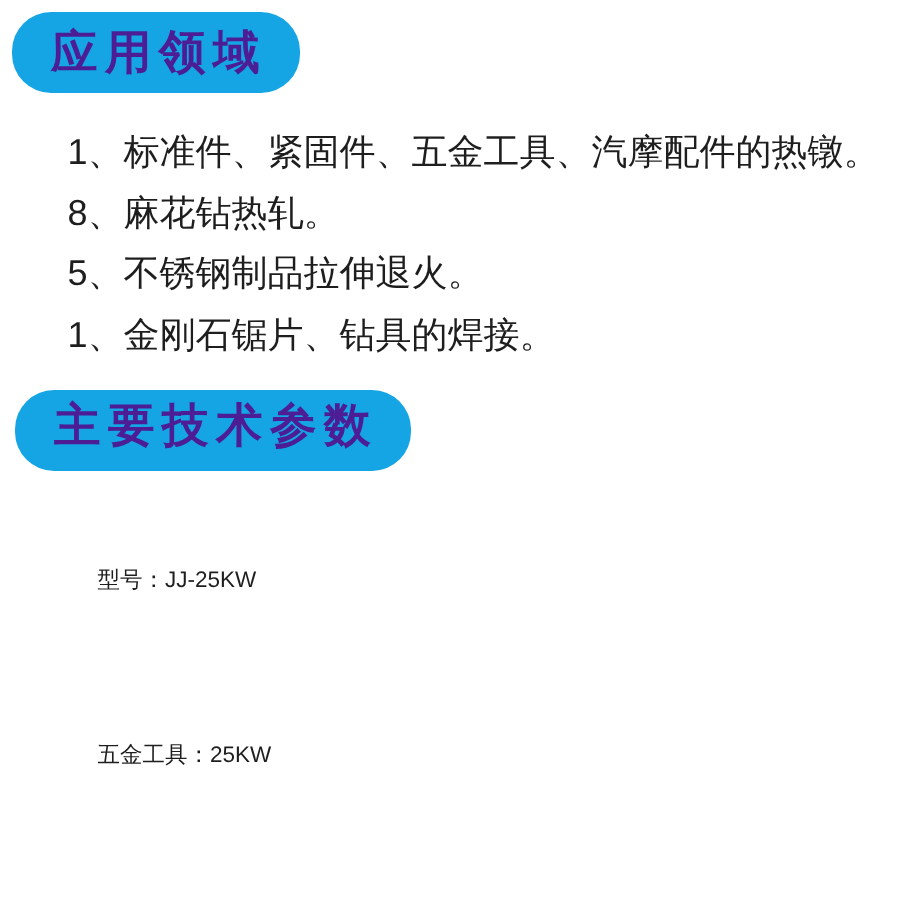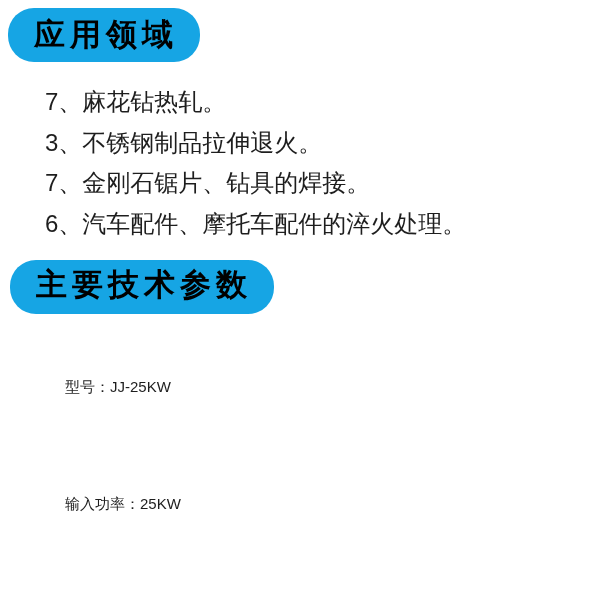--- a/index.html
+++ b/index.html
@@ -7,21 +7,21 @@
     width:600px;height:606px;
     background:#ffffff;
     font-family:"Liberation Sans","DejaVu Sans",sans-serif;
     color:#1e1e1e;
     overflow:hidden;
   }
   .page{width:600px;height:606px;position:relative;}
   .banner{
     display:inline-block;
     background:#16a5e4;
-    color:#000000;
+    color:#4c1d95;
     font-weight:bold;
     font-size:31px;
     line-height:34px;
     letter-spacing:5px;
     padding:10px 22px 10px 26px;
     border-radius:26px;
   }
   .banner-1{margin:8px 0 0 8px;}
   .banner-2{margin:16px 0 0 10px;font-family:Liberation Mono, monospace;}
   .app-list{
@@ -45,31 +45,31 @@
   .spec-label,.spec-value{white-space:pre;}
 </style>
 </head>
 <body>
 
 <div class="page">
 
   <div class="banner banner-1">应用领域</div>
 
   <ul class="app-list">
-    <li>7、麻花钻热轧。</li>
-    <li>3、不锈钢制品拉伸退火。</li>
-    <li>7、金刚石锯片、钻具的焊接。</li>
-    <li>6、汽车配件、摩托车配件的淬火处理。</li>
+    <li>1、标准件、紧固件、五金工具、汽摩配件的热镦。</li>
+    <li>8、麻花钻热轧。</li>
+    <li>5、不锈钢制品拉伸退火。</li>
+    <li>1、金刚石锯片、钻具的焊接。</li>
   </ul>
 
   <div class="banner banner-2">主要技术参数</div>
 
   <div class="spec-list">
     <div class="spec-row">
       <span class="spec-label">型号：</span><span class="spec-value">JJ-25KW</span>
     </div>
     <div class="spec-row">
-      <span class="spec-label">输入功率：</span><span class="spec-value">25KW</span>
+      <span class="spec-label">五金工具：</span><span class="spec-value">25KW</span>
     </div>
 
   </div>
 
 </div>
 
 </body></html>

